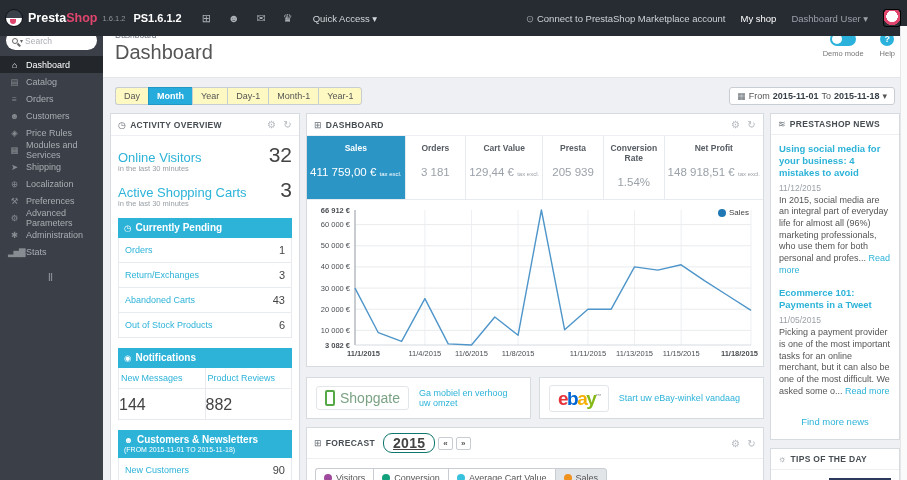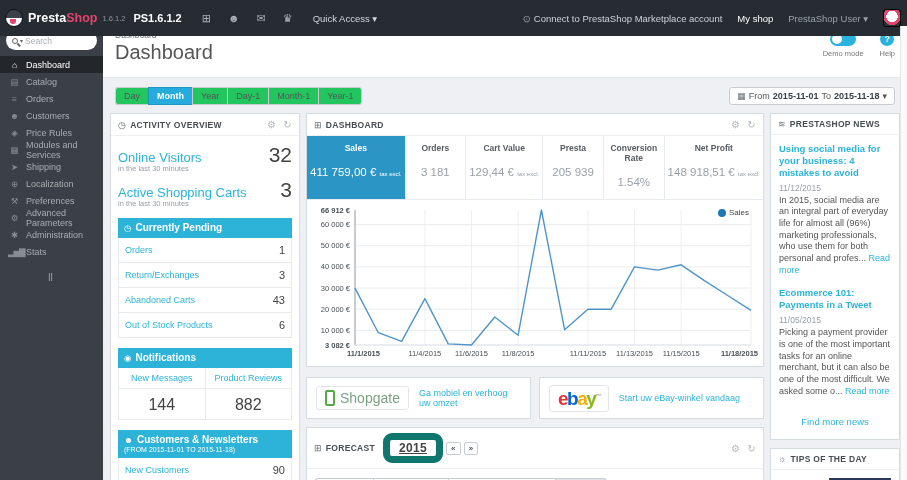--- a/index.html
+++ b/index.html
@@ -46,21 +46,21 @@
   .page-title { margin-top:1px; font-size:20px; font-weight:normal; color:#555; }
   .head-right { position:absolute; right:12px; top:6px; display:flex; gap:16px; }
   .hr-item { text-align:center; cursor:pointer; }
   .toggle { width:26px; height:14px; background:#2ab2dc; border-radius:8px; position:relative; margin:0 auto; }
   .toggle .knob { position:absolute; left:2px; top:2px; width:10px; height:10px; background:#fff; border-radius:50%; }
   .help-circle { width:14px; height:14px; background:#2ab2dc; color:#fff; border-radius:50%; font-size:9px; font-weight:bold; line-height:14px; text-align:center; margin:0 auto; }
   .hr-label { font-size:7.5px; color:#777; margin-top:3px; }
 
   .filter-bar { display:flex; align-items:center; padding:9px 12px 8px; }
   .btn-group { display:flex; }
-  .fbtn { background:#22c55e; border:1px solid #c8cdd3; border-right-width:0; padding:3px 8px; font-size:9px; color:#555; cursor:pointer; }
+  .fbtn { background:#fef9c3; border:1px solid #c8cdd3; border-right-width:0; padding:3px 8px; font-size:9px; color:#555; cursor:pointer; }
   .fbtn:first-child { border-radius:3px 0 0 3px; }
   .fbtn:last-child { border-right-width:1px; border-radius:0 3px 3px 0; }
   .fbtn.active { background:#26abdd; border-color:#1f97c4; color:#fff; font-weight:bold; }
   .date-btn { margin-left:auto; background:#fff; border:1px solid #c8cdd3; border-radius:3px; padding:3px 7px; font-size:9px; color:#555; display:flex; align-items:center; gap:3px; cursor:pointer; }
   .date-btn b { color:#363f47; }
   .date-btn .cal { color:#6a7178; font-size:9px; }
 
   .content { display:flex; gap:6px; padding:0 7px; align-items:flex-start; }
 
   .panel { background:#fff; border:1px solid #d6dbe0; }
@@ -76,21 +76,21 @@
   .metric .lbl { color:#2db3d8; font-size:13px; cursor:pointer; }
   .metric .val { color:#444; font-size:21px; }
   .metric-sub { font-size:7.5px; color:#9aa0a6; margin:-3px 0 5px; }
   .sec-h { background:#2db3d8; color:#fff; font-size:10px; font-weight:bold; padding:4px 6px; margin-top:10px; line-height:1.2; }
   .sec-h .ic { margin-right:4px; font-size:8.5px; font-weight:normal; }
   .sec-h .sub { display:block; font-size:7px; font-weight:normal; }
   .trow { display:flex; justify-content:space-between; align-items:center; border:1px solid #e7eaee; border-top:0; padding:6px 6px; }
   .trow .l { color:#2db3d8; font-size:9px; cursor:pointer; }
   .trow .v { color:#444; font-size:11px; }
   .ncols { display:flex; border:1px solid #e7eaee; border-top:0; }
-  .ncol { flex:1; text-align:center; padding-bottom:5px; }
+  .ncol { flex:1; text-align:left; padding-bottom:5px; }
   .ncol + .ncol { border-left:1px solid #e7eaee; }
   .ncol .l { display:block; color:#2db3d8; font-size:9px; padding:5px 2px; border-bottom:1px solid #e7eaee; cursor:pointer; }
   .ncol .v { display:block; color:#444; font-size:16px; padding-top:7px; }
 
   
   .col-mid { width:458px; flex:none; }
   .kpis { display:grid; grid-template-columns:repeat(6,1fr); border-bottom:1px solid #e7eaee; }
   .kpi { padding:7px 3px 9px; text-align:center; border-right:1px solid #e7eaee; cursor:pointer; }
   .kpi:last-child { border-right:0; }
   .kpi .l { display:block; font-size:8.5px; font-weight:bold; color:#565c63; margin-bottom:9px; }
@@ -105,21 +105,21 @@
   .mods { display:flex; gap:8px; margin-top:10px; }
   .mod { flex:1; background:#fff; border:1px solid #d6dbe0; height:42px; display:flex; align-items:center; padding:0 9px; gap:10px; }
   .logo-box { display:flex; align-items:center; gap:5px; border:1px solid #e2e6ea; border-radius:3px; padding:3px 8px; background:#fff; }
   .sg-phone { width:10px; height:16px; border:2px solid #55a946; border-radius:2px; position:relative; }
   .sg-text { font-size:14px; color:#7ba283; }
   .ebay-text { font-size:19px; font-weight:bold; letter-spacing:-1.5px; line-height:1; }
   .ebay-tm { font-size:6px; color:#999; vertical-align:super; }
   .mod-link { font-size:9px; color:#2db3d8; cursor:pointer; }
 
   .forecast { margin-top:8px; }
-  .year-pill { border:7px solid #0f766e; border-radius:9px; padding:1px 9px; font-size:12px; font-weight:bold; color:#444; margin-left:8px; cursor:pointer;text-decoration:underline; }
+  .year-pill { border:1px solid #0f766e; border-radius:9px; padding:1px 9px; font-size:14px; font-weight:bold; color:#444; margin-left:8px; cursor:pointer;text-decoration:underline; }
   .fc-ab { border:1px solid #c8cdd3; background:#fff; font-size:8px; padding:1px 4px; color:#555; border-radius:2px; margin-left:3px; cursor:pointer; font-weight:bold; }
   .fc-legend { padding:9px 8px; display:flex; }
   .lbtn { display:flex; align-items:center; gap:4px; border:1px solid #c8cdd3; border-right-width:0; background:#fff; padding:4px 8px; font-size:9px; color:#555; cursor:pointer; }
   .lbtn:first-child { border-radius:3px 0 0 3px; }
   .lbtn:last-child { border-right-width:1px; border-radius:0 3px 3px 0; }
   .lbtn.active { background:#e2e5e8; }
 
   
   .col-right { width:130px; flex:none; }
   .news-b { padding:8px 8px 2px; }
@@ -151,21 +151,21 @@
   <div class="top-icons">
     <span>⊞</span>
     <span>☻</span>
     <span>✉</span>
     <span>♛</span>
   </div>
   <span class="quick"><span>Quick Access</span> <span>▾</span></span>
   <div class="top-right">
     <span class="mk-link"><span class="ic">⊙</span><span>Connect to PrestaShop Marketplace account</span></span>
     <span class="myshop">My shop</span>
-    <span class="usermenu"><span>PrestaShop User</span> <span>▾</span></span>
+    <span class="usermenu"><span>Dashboard User</span> <span>▾</span></span>
     <span class="avatar"></span>
   </div>
 </div>
 
 <div class="sidebar">
   <div class="searchbox">
     <span class="mag"></span>
     <span class="mag-caret">▾</span>
     <input placeholder="Search" style="">
   </div>

